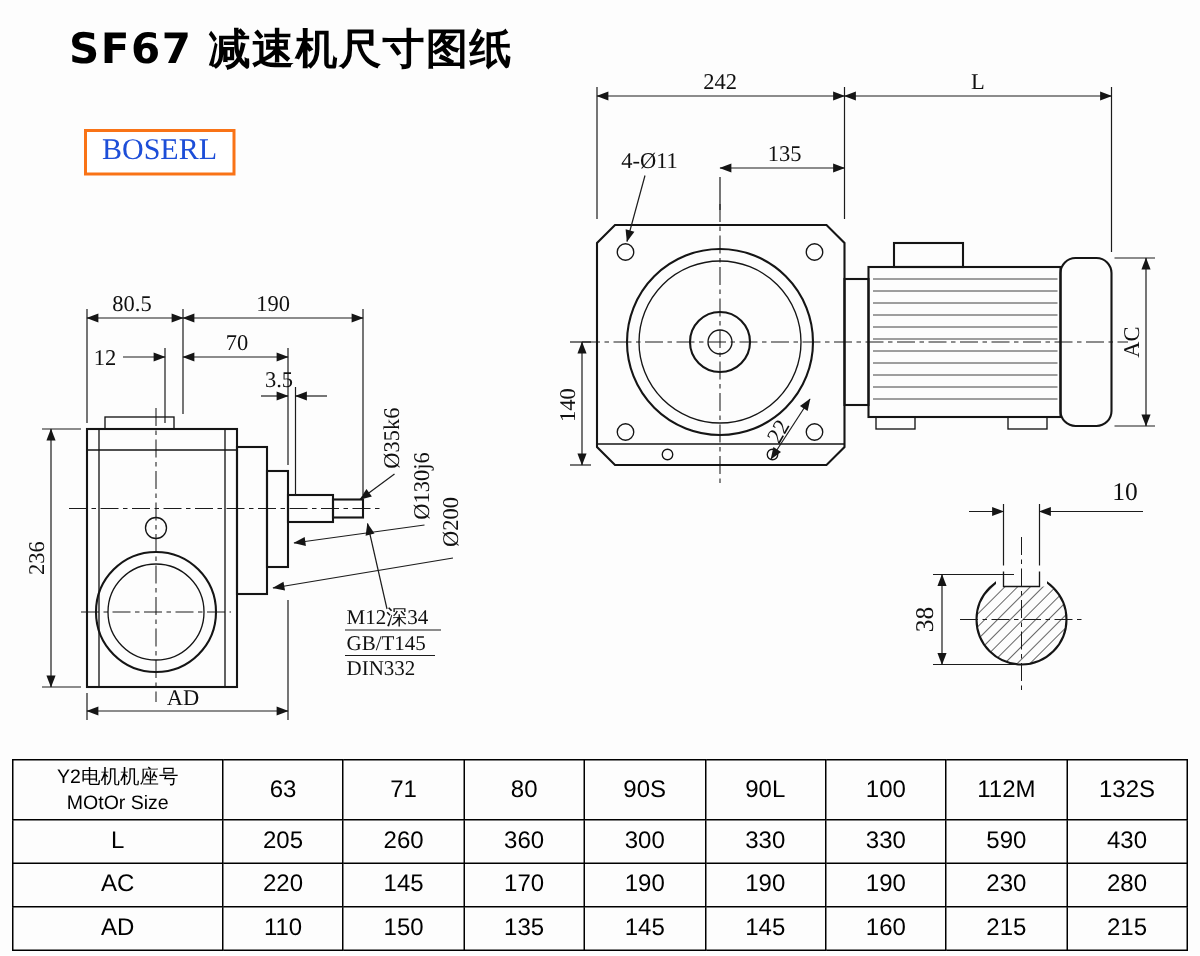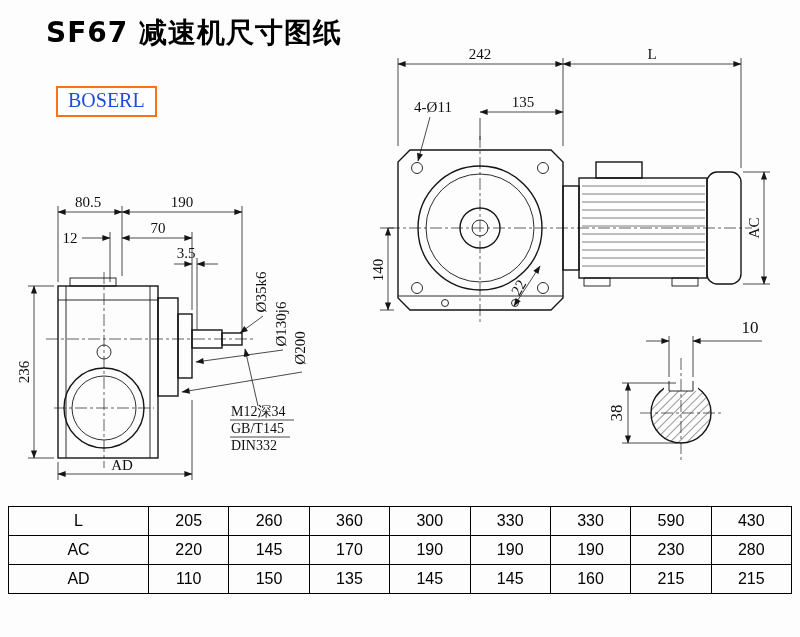--- a/index.html
+++ b/index.html
@@ -200,20 +200,34 @@
       <text class="lg" transform="translate(622,413) rotate(-90)" text-anchor="middle">38</text>
     </g>
   </svg>
 
   <table id="size-table">
     <colgroup>
         <col style="width:140px">
         <col span="8">
       </colgroup>
     <tbody>
+        <tr class="hdr">
+      <th class="rowhead">
+        <span>Y2电机机座号</span><br>
+        <span>MOtOr Size</span>
+      </th>
+      <th>63</th>
+      <th>71</th>
+      <th>80</th>
+      <th>90S</th>
+      <th>90L</th>
+      <th>100</th>
+      <th>112M</th>
+      <th>132S</th>
+    </tr>
     <tr class="data">
       <td>L</td>
       <td>205</td>
       <td>260</td>
       <td>360</td>
       <td>300</td>
       <td>330</td>
       <td>330</td>
       <td>590</td>
       <td>430</td>

